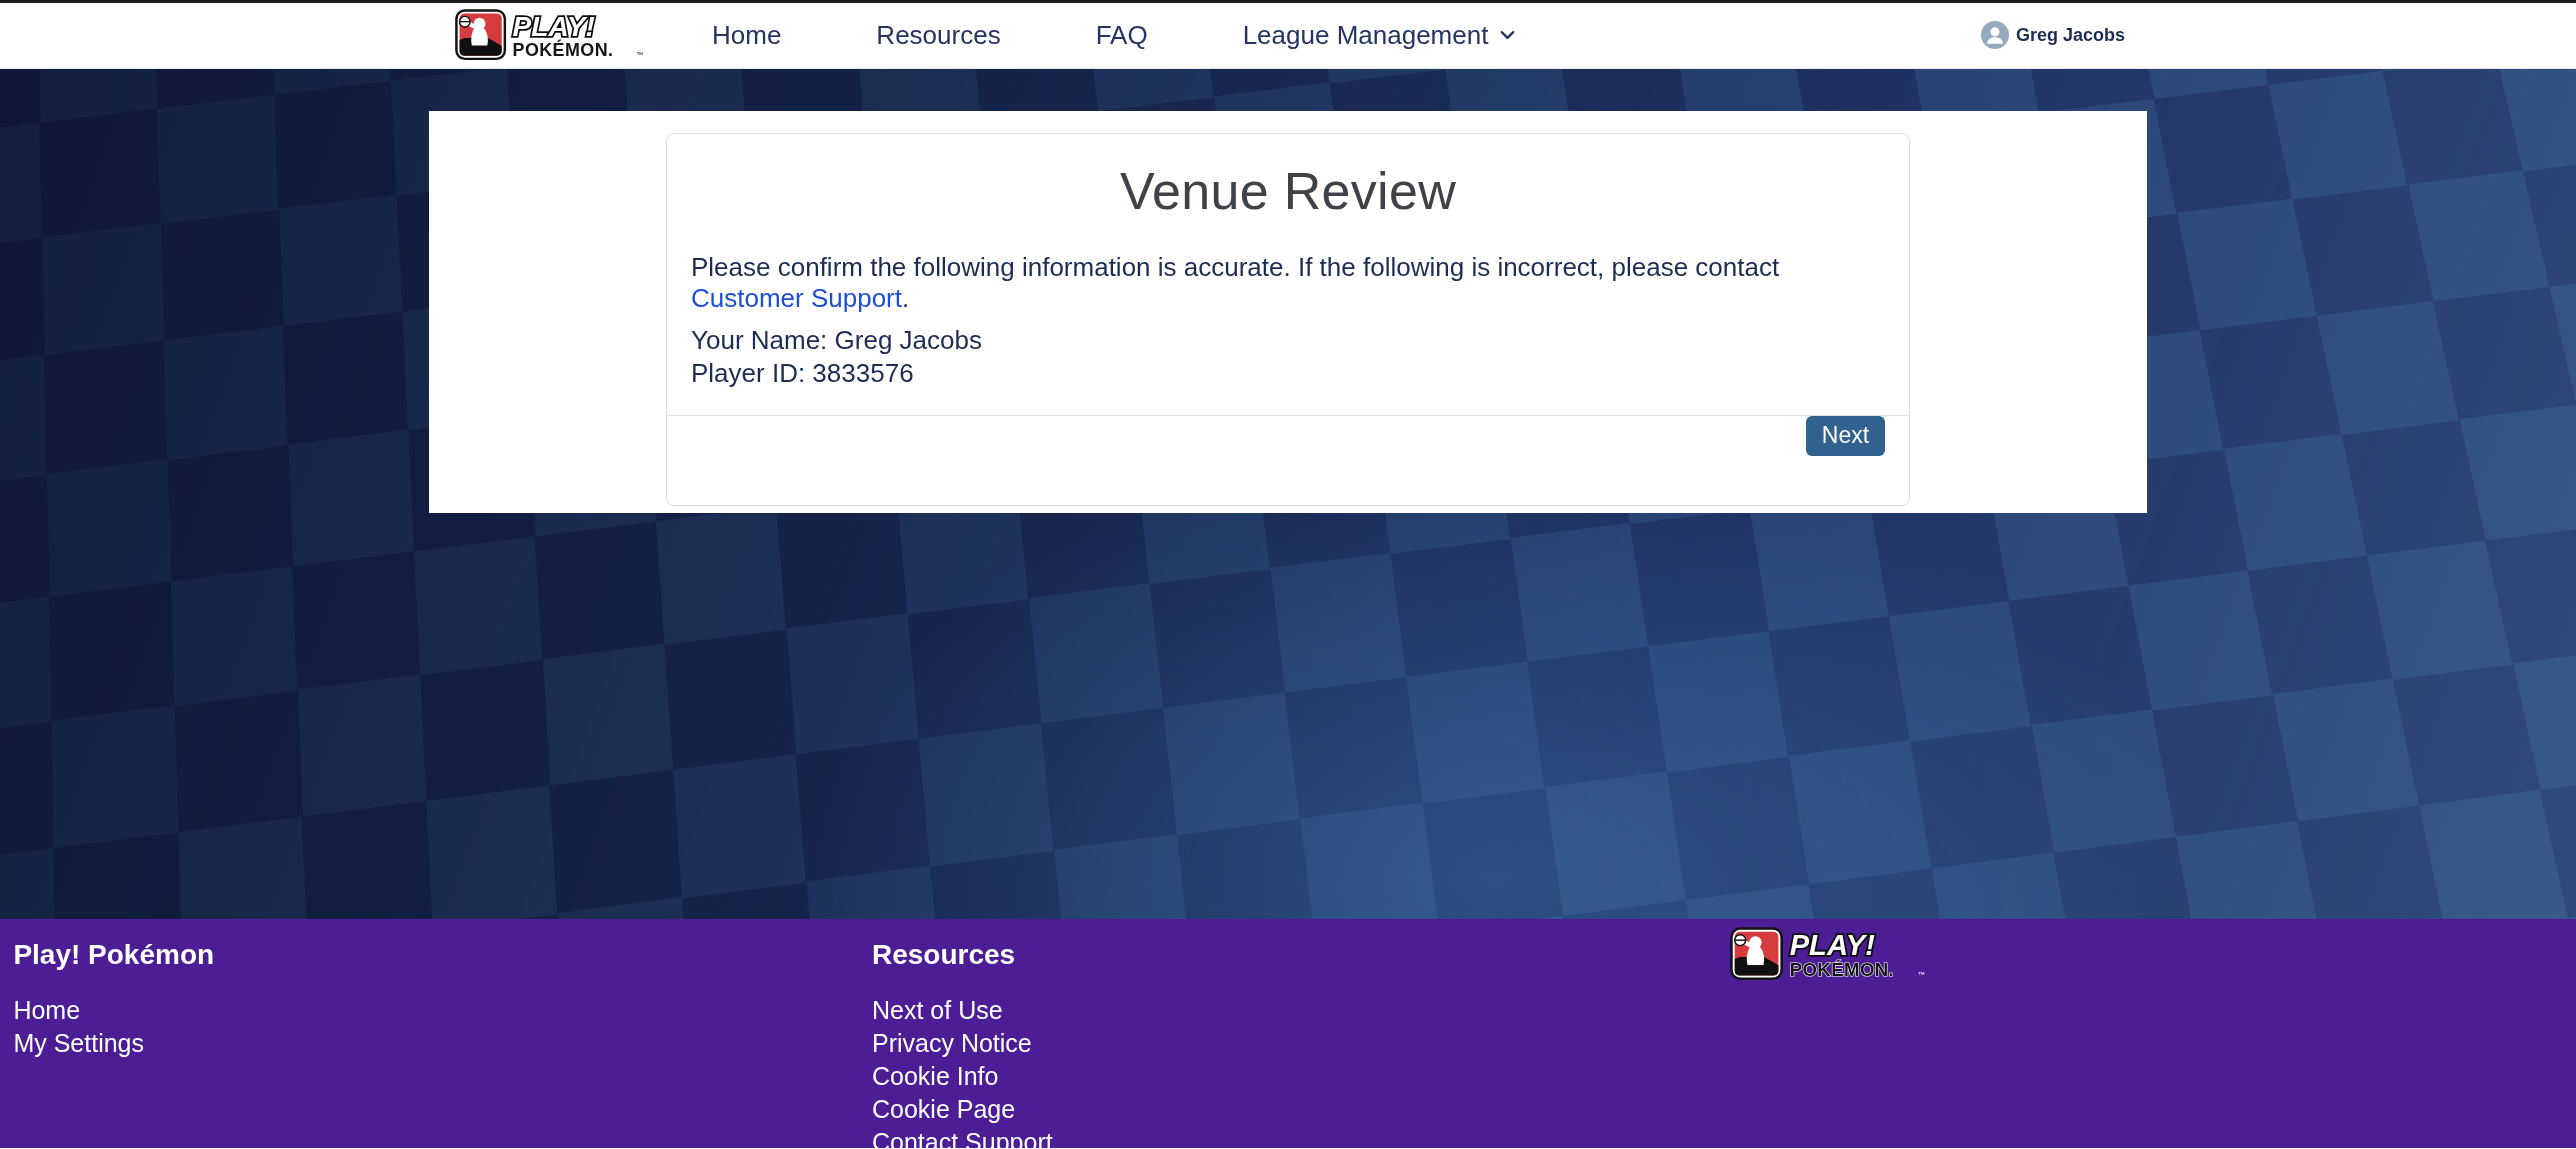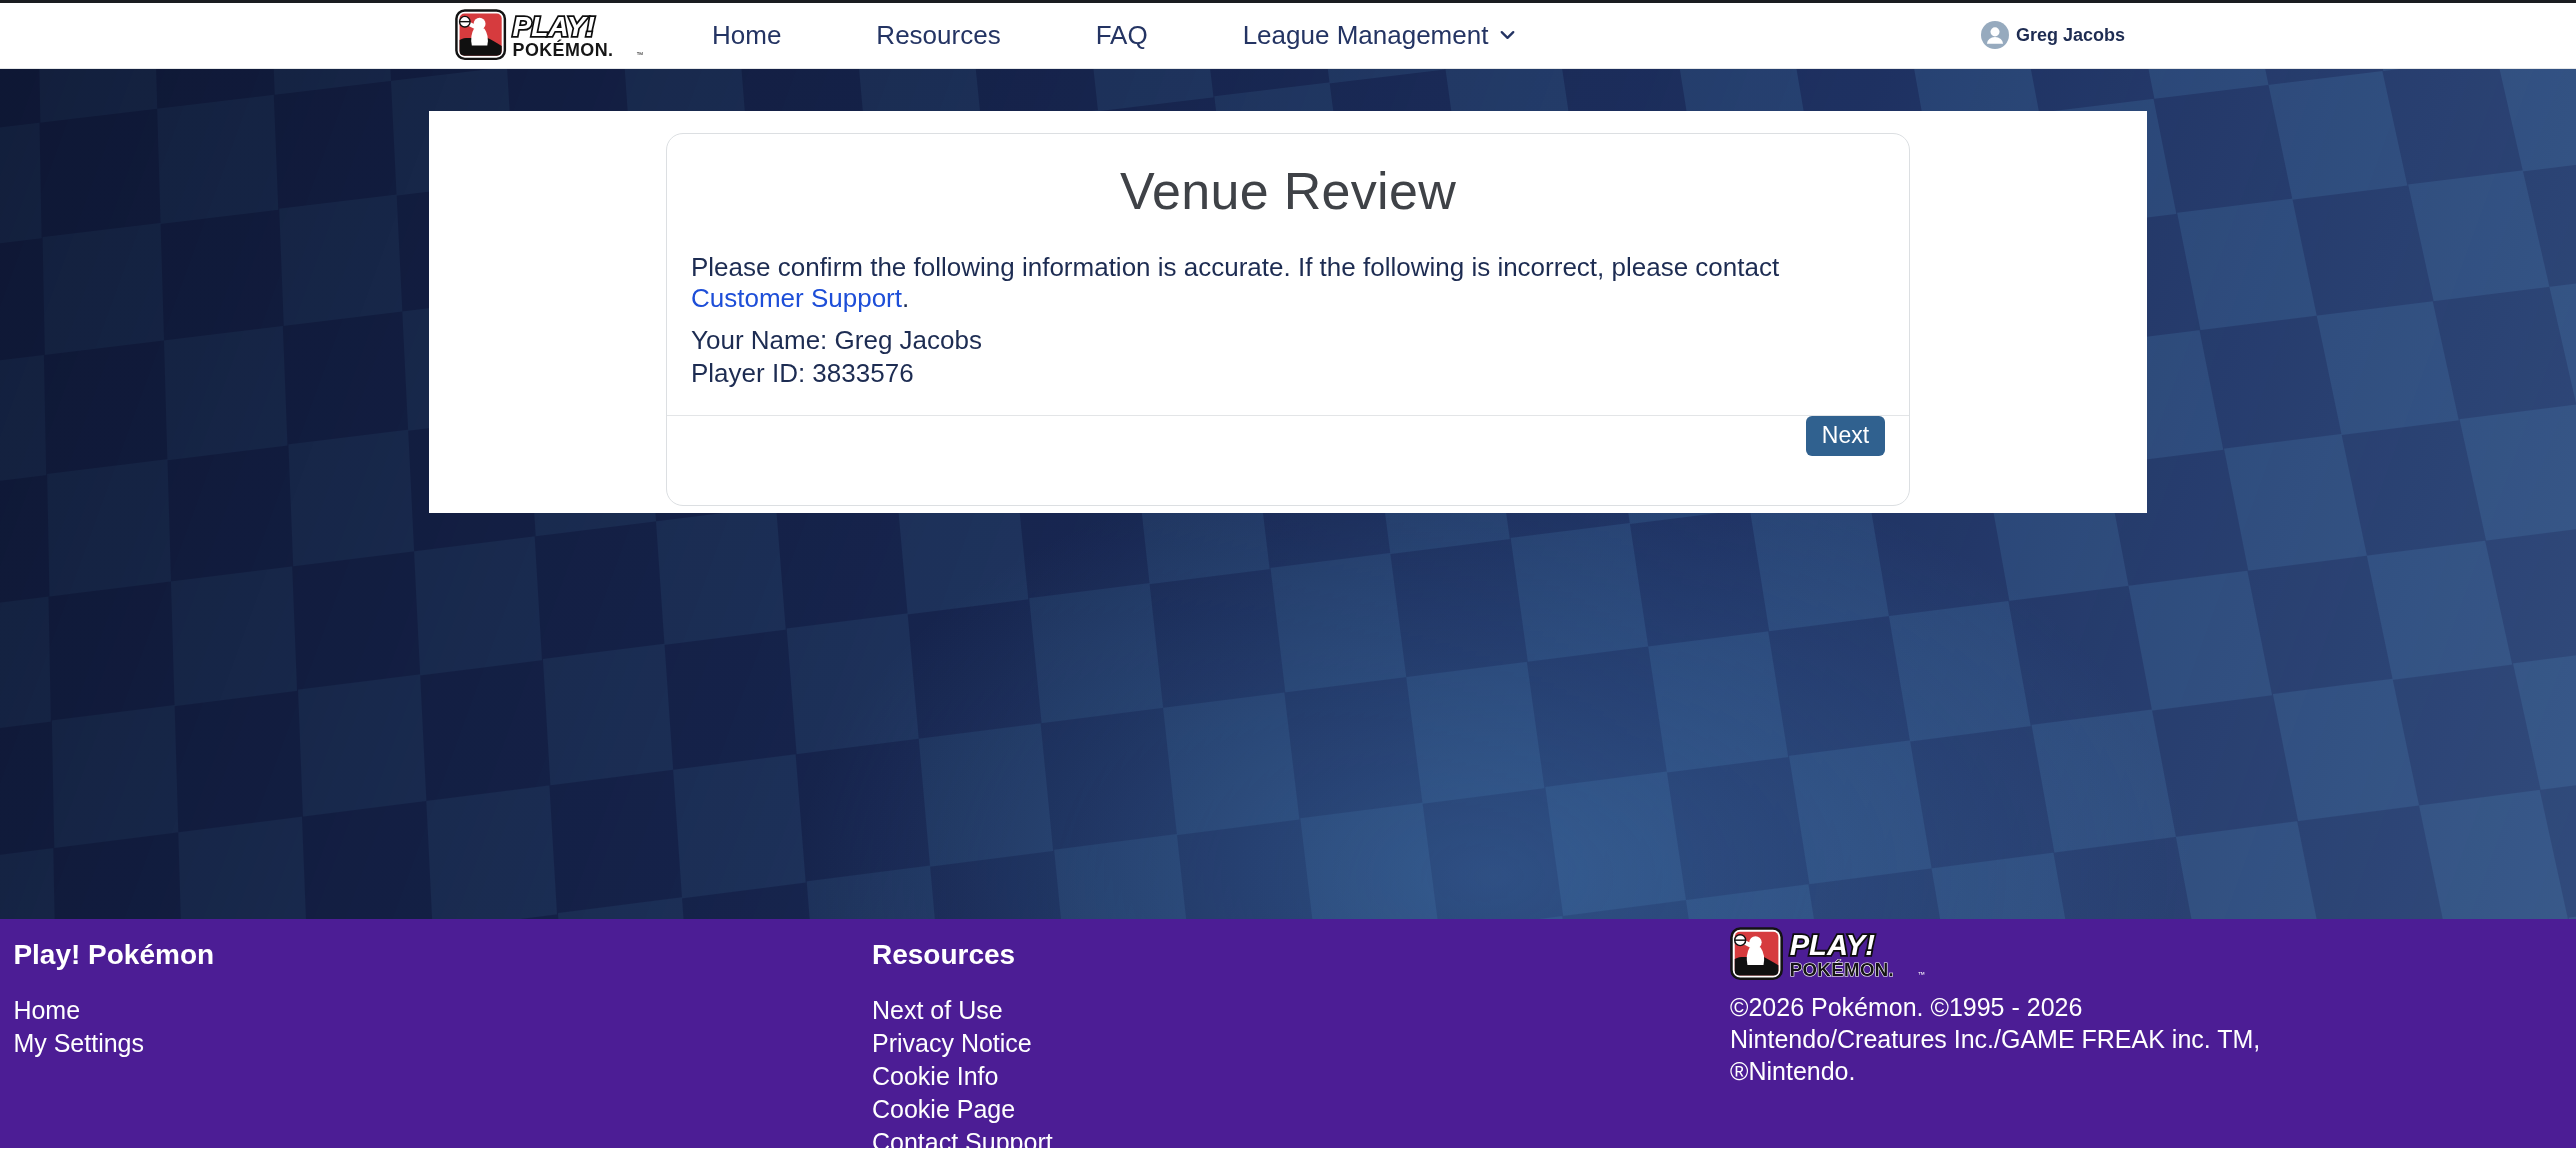--- a/index.html
+++ b/index.html
@@ -28,21 +28,21 @@
     transform-origin:50% 30%;
     transform:perspective(1877px) rotateX(9deg) rotate(-7deg); }
   .shade { position:absolute; inset:0;
     background:
       radial-gradient(1073px 670px at 58% 95%, rgba(80,140,200,0.35), rgba(80,140,200,0) 65%),
       linear-gradient(110deg, rgba(5,9,26,0.60) 0%, rgba(8,16,42,0.35) 35%, rgba(40,80,140,0.12) 65%, rgba(110,165,220,0.25) 100%); }
 
   
   .panel { position:relative; width:1718px; height:402px; margin:42px auto 0; background:#ffffff; }
   .card { width:1244px; height:373px; margin:0 auto; position:relative; top:22px;
-          border:1.3px solid #dcdfe2; border-radius:17px; background:#fff;
+          border:1.3px solid #dcdfe2; border-radius:8px; background:#fff;
           display:flex; flex-direction:column; }
   .card-body { flex:1; padding:23px 24px 0; }
   .card-title { font-size:52px; font-weight:400; color:#3f4247; text-align:center;
                 margin:4px 0 31px; letter-spacing:0.3px; }
   .confirm { font-size:26px; color:#1d2c52; margin-bottom:10.7px; }
   .confirm a { color:#1d4ed8; text-decoration:none; cursor:pointer; }
   .info { font-size:26px; color:#1d2c52; line-height:33px; margin-top:10.7px; }
   .card-footer { height:90px; border-top:1.3px solid #e3e5e7;
                  display:flex; align-items:flex-start; justify-content:flex-end; padding-right:24px; }
   .btn-next { width:79px; height:40px; background:#30618f; color:#ffffff; font-size:23px;
@@ -164,20 +164,15 @@
       <path d="M6.5,44 C16,38.5 24,43.5 32,39.5 C40,36.5 46,40.5 66.5,52.5 L66.5,59.5 Q66.5,66.5 59.5,66.5 L13.5,66.5 Q6.5,66.5 6.5,59.5 Z" fill="#101010"></path>
       <circle cx="35" cy="21" r="8.5" fill="#ffffff"></circle>
       <path d="M27,28 Q21,38 24,52 L46,52 Q49,38 42,28 Q34,23 27,28 Z" fill="#ffffff"></path>
       <path d="M30,26 L16,19" stroke="#ffffff" stroke-width="6" stroke-linecap="round"></path>
       <circle cx="14" cy="18" r="7.5" fill="#ffffff" stroke="#101010" stroke-width="2"></circle>
       <line x1="6.5" y1="18" x2="21.5" y2="18" stroke="#101010" stroke-width="2"></line>
       <text x="82" y="39" font-size="40" font-style="italic" font-weight="900" fill="#ffffff" stroke="#0d0d0d" stroke-width="5" style="paint-order:stroke">PLAY!</text>
       <text x="82" y="67" font-size="25.5" font-weight="900" letter-spacing="0.6" fill="#151515" stroke="#ffffff" stroke-width="1.6" style="paint-order:stroke">POKÉMON.</text>
       <text x="258" y="68" font-size="10" fill="#ffffff">™</text>
     </svg>
-    <div class="copyright">
-      <div>©2026 Pokémon. ©1995 - 2026</div>
-      <div>Nintendo/Creatures Inc./GAME FREAK inc. TM,</div>
-      <div>®Nintendo.</div>
-    </div>
   </div>
 </footer>
 
 
 </body></html>

